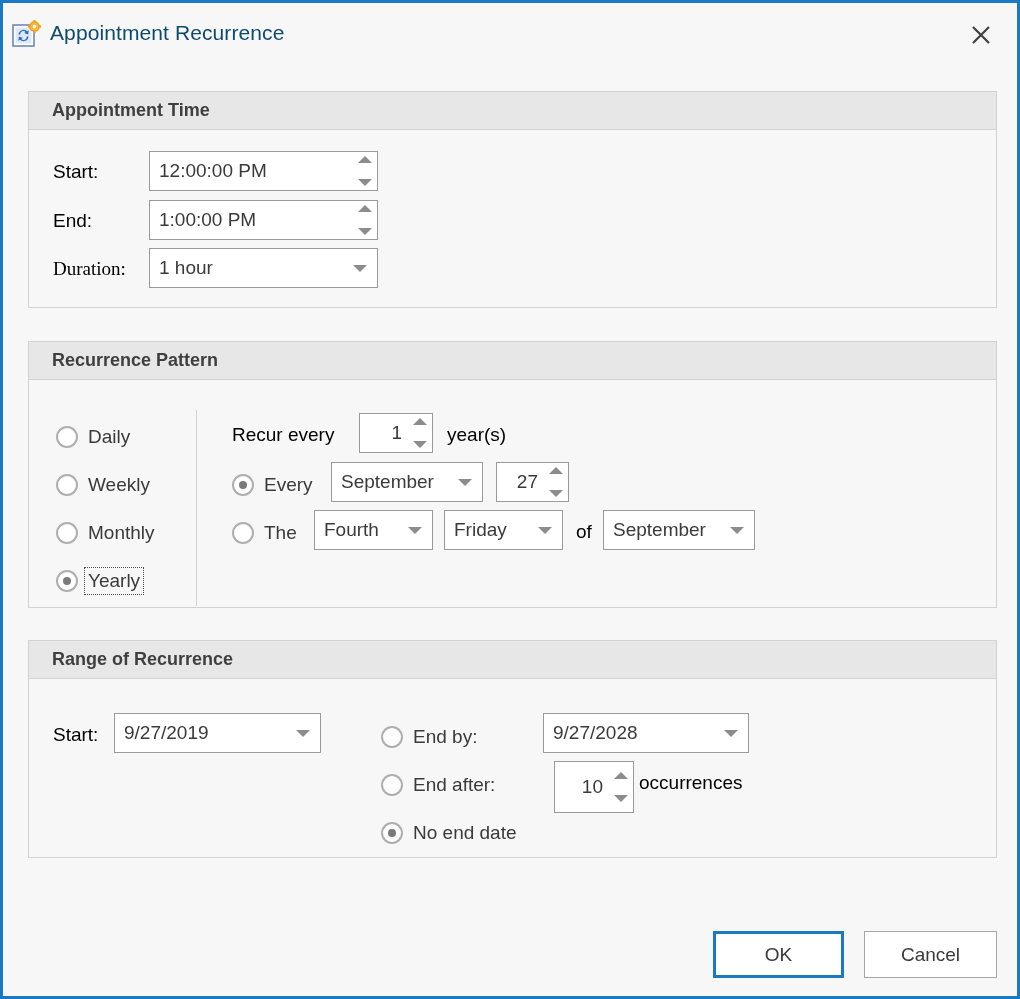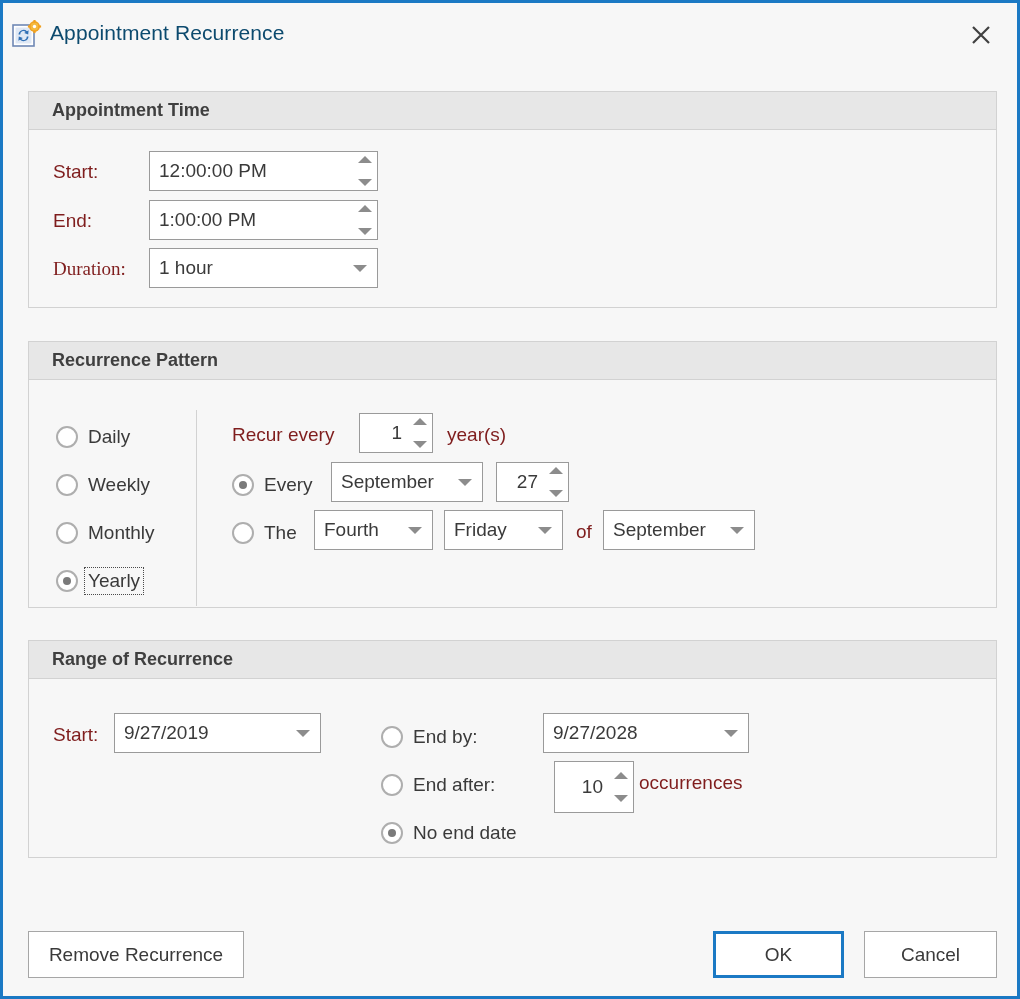--- a/index.html
+++ b/index.html
@@ -77,21 +77,21 @@
   .group-body { position: relative; }
 
   #grp-time     { left: 25px;  top: 88px;  width: 969px; height: 217px; }
   #grp-pattern  { left: 25px;  top: 338px; width: 969px; height: 267px; }
   #grp-range    { left: 25px;  top: 637px; width: 969px; height: 218px; }
 
   
   .lbl {
     position: absolute;
     font-size: 19px;
-    color: #7f1d1d;
+    color: #000000;
     white-space: nowrap;
   }
 
   
   .field {
     position: absolute;
     box-sizing: border-box;
     border: 1px solid #9a9a9a;
     background: #ffffff;
   }
@@ -377,23 +377,20 @@
       <div class="lbl" style="left:610px; top:93px;">occurrences</div>
 
       <div class="radio on" style="left:352px; top:141px;justify-content:space-between;">
         <span class="dot"></span>
         <span class="rl">No end date</span>
       </div>
 
     </div>
   </div>
 
-  <div class="btn" style="left:25px; top:928px; width:216px; height:47px;">
-    <span>Remove Recurrence</span>
-  </div>
   <div class="btn default" style="left:710px; top:928px; width:131px; height:47px;">
     <span>OK</span>
   </div>
   <div class="btn" style="left:861px; top:928px; width:133px; height:47px;">
     <span>Cancel</span>
   </div>
 
 </div>
 
 </body></html>

